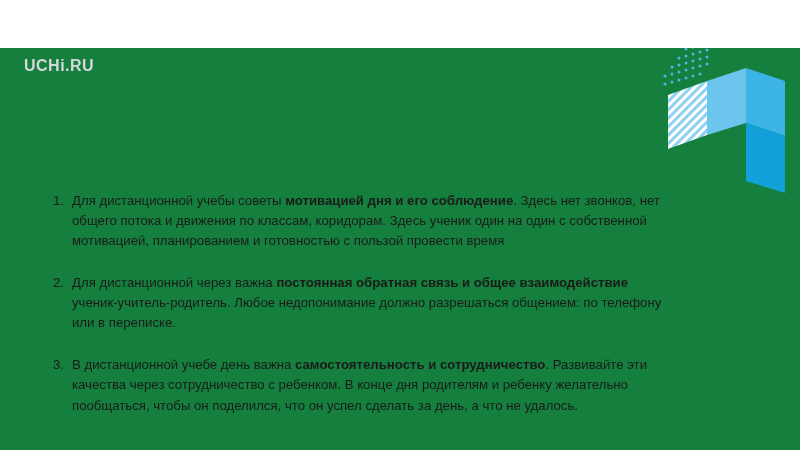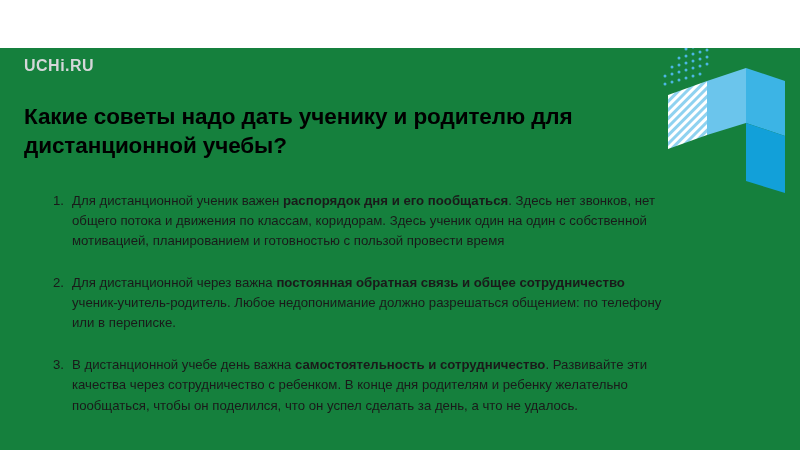--- a/index.html
+++ b/index.html
@@ -156,30 +156,29 @@
       <polygon points="47,33 86,20 86,75 47,87" fill="#6bc5ec"></polygon>
 
       <polygon points="86,20 125,33 125,88 86,75" fill="#3cb4e5"></polygon>
 
       <polygon points="86,75 125,88 125,145 86,133" fill="#12a0d9"></polygon>
     </svg>
   </div>
 
   <div class="logo">UCHi.RU</div>
 
-  <h1 class="title">Какие советы надо дать ученику и родителю для дистанционной учебы?</h1>
 
   <ol class="body-list" id="advice-list">
       <li class="list-item">
         <span class="item-num">1.</span>
-        <span class="item-text"><span>Для дистанционной ученик важен </span><b>распорядок дня и его пообщаться</b><span>. Здесь нет звонков, нет общего потока и движения по классам, коридорам. Здесь ученик один на один с собственной мотивацией, планированием и готовностью с пользой провести время</span></span>
+        <span class="item-text"><span>Для дистанционной учебы советы </span><b>мотивацией дня и его соблюдение</b><span>. Здесь нет звонков, нет общего потока и движения по классам, коридорам. Здесь ученик один на один с собственной мотивацией, планированием и готовностью с пользой провести время</span></span>
       </li>
       <li class="list-item">
         <span class="item-num">2.</span>
-        <span class="item-text"><span>Для дистанционной через важна </span><b>постоянная обратная связь и общее сотрудничество</b><span> ученик-учитель-родитель. Любое недопонимание должно разрешаться общением: по телефону или в переписке.</span></span>
+        <span class="item-text"><span>Для дистанционной через важна </span><b>постоянная обратная связь и общее взаимодействие</b><span> ученик-учитель-родитель. Любое недопонимание должно разрешаться общением: по телефону или в переписке.</span></span>
       </li>
       <li class="list-item">
         <span class="item-num">3.</span>
         <span class="item-text"><span>В дистанционной учебе день важна </span><b>самостоятельность и сотрудничество</b><span>. Развивайте эти качества через сотрудничество с ребенком. В конце дня родителям и ребенку желательно пообщаться, чтобы он поделился, что он успел сделать за день, а что не удалось.</span></span>
       </li>
     </ol>
 
 </div>
 
 </body></html>

